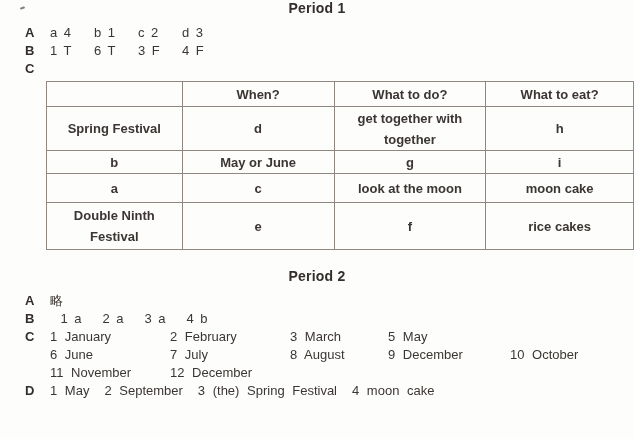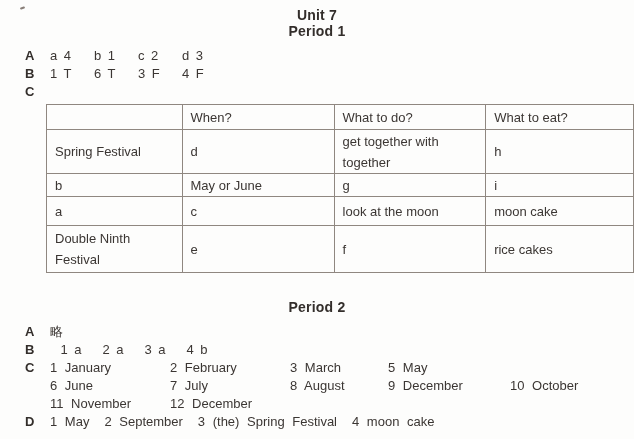--- a/index.html
+++ b/index.html
@@ -41,48 +41,48 @@
   }
   .pair{display:inline-block;width:44px;word-spacing:3px;}
   .pair2{display:inline-block;width:42px;word-spacing:3px;text-align:center;}
   table.festival{
     border-collapse:collapse;
     margin:3px 0 0 46px;
     table-layout:fixed;
   }
   table.festival td{
     border:1px solid #8f8780;
-    text-align:left;
+    text-align:center;
     vertical-align:middle;
     font-size:13px;
     line-height:21px;
     padding:0 8px;
     color:#3b3633;
     overflow:hidden;
+    font-weight:bold;
   }
   .c0{width:124px;} .c1{width:142px;} .c2{width:141px;} .c3{width:138px;}
   tr.h25 td{height:24px;}
   tr.h44 td{height:43px;}
   tr.h23 td{height:22px;}
   tr.h29 td{height:28px;}
   tr.h47 td{height:46px;}
-  .p2title{margin-top:26px;}
+  .p2title{margin-top:18px;}
   .mcol{display:inline-block;word-spacing:4px;}
   .m0{width:120px;} .m1{width:120px;} .m2{width:98px;} .m3{width:122px;}
   .ditem{display:inline-block;margin-right:15px;word-spacing:4px;}
   .cjk{letter-spacing:1px;}
 </style>
 </head>
 <body>
 
 <div>
 
   <span class="speck"></span>
 
-  <div class="title unit">Unit 7</div>
   <div class="title">Period 1</div>
 
   <div class="answers">
     <div class="ansrow">
       <span class="lbl">A</span>
       <span class="pair">a 4</span>
       <span class="pair">b 1</span>
       <span class="pair">c 2</span>
       <span class="pair">d 3</span>
     </div>

